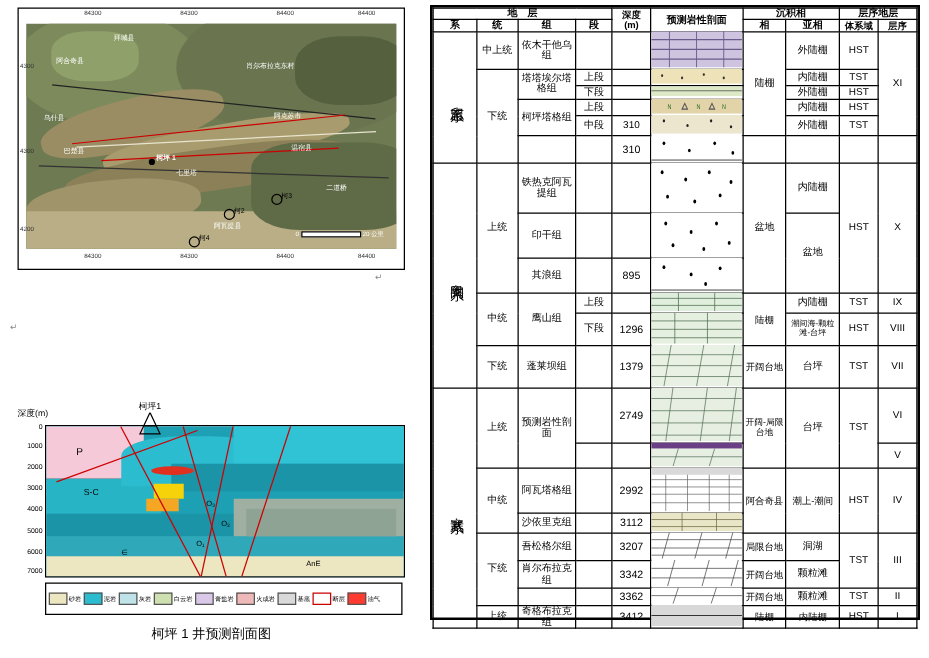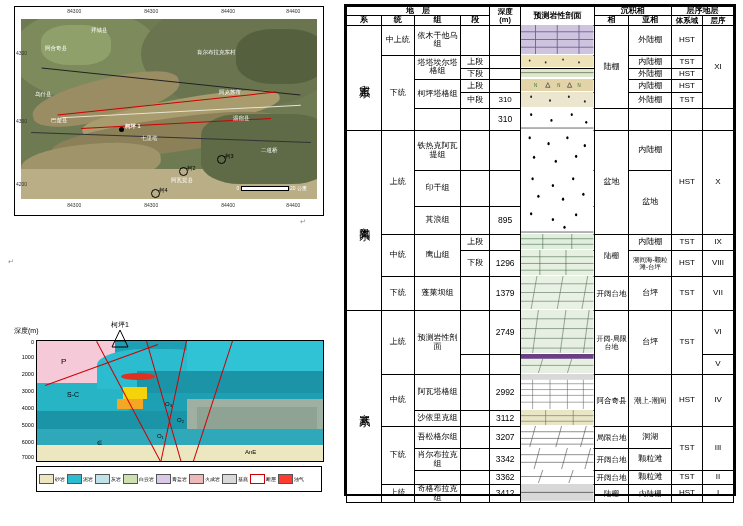--- a/index.html
+++ b/index.html
@@ -234,20 +234,21 @@
           <i style="background:#fff;border-color:#c00"></i>
           <span>断层</span>
         </span>
       <span class="lg">
           <i style="background:#ff3b30"></i>
           <span>油气</span>
         </span>
     </div>
   </div>
 
+  <div class="cap2">柯坪 1 井预测剖面图</div>
 </div>
 
 <div class="right-col">
   <div class="tbl-box">
     <table class="strat">
       <colgroup>
         <col style="width:9%">
           <col style="width:8.5%">
           <col style="width:12%">
           <col style="width:7.5%">

